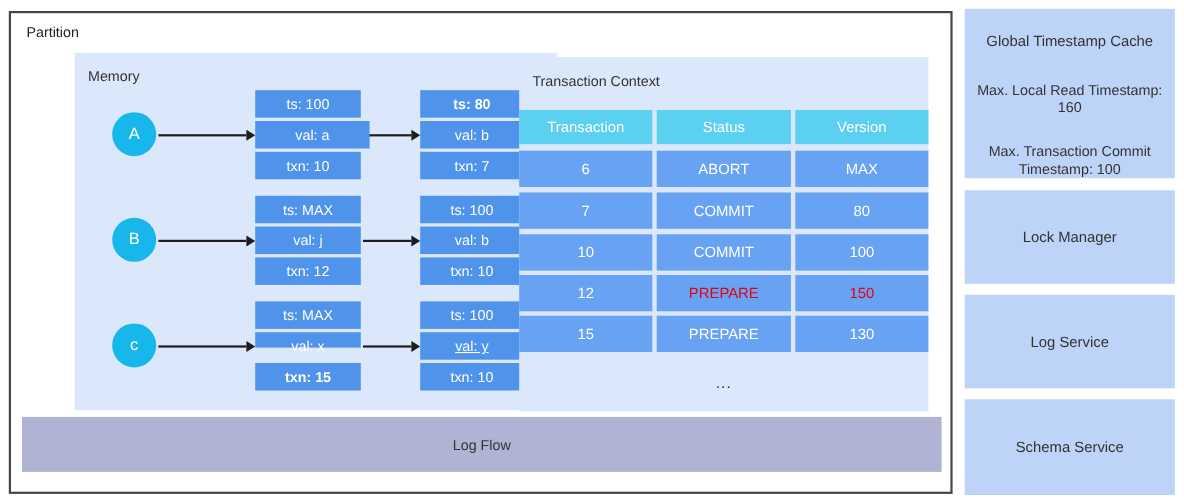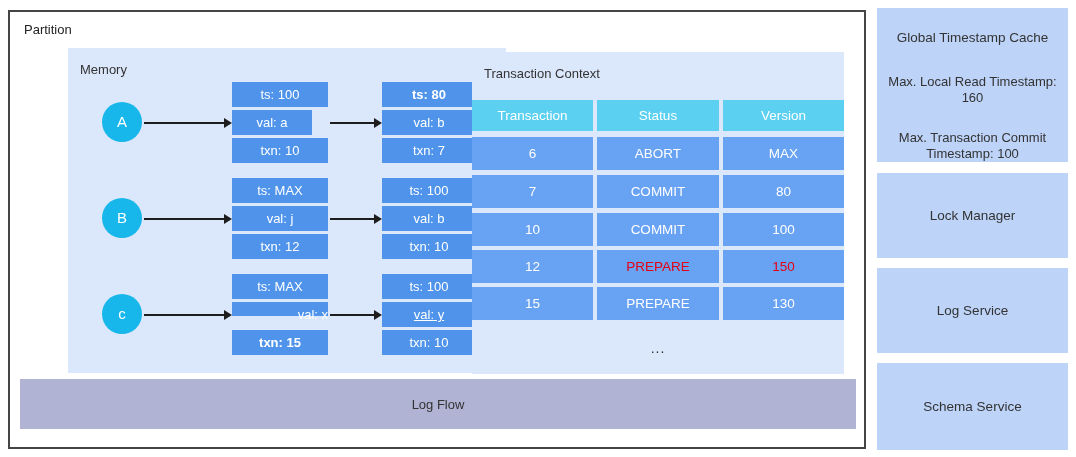--- a/index.html
+++ b/index.html
@@ -88,39 +88,39 @@
   <div class="partition">
     <div class="frame-label">Partition</div>
 
     <div class="memory">
       <div class="panel-label">Memory</div>
       <div class="memory-rows">
           <div class="key-circle" style="left: 34px; top: 54px; width: 40px; height: 40px; position: absolute;">A</div>
           <div class="arrow" style="left: 76px; top: 74px; width: 80px; position: absolute;"></div>
           <div class="arrow" style="left: 262px; top: 74px; width: 44px; position: absolute;"></div>
           <div class="vcell" style="left: 164px; top: 34px; width: 96px; height: 25px; position: absolute;">ts: 100</div>
-          <div class="vcell" style="left: 164px; top: 62px; width: 80px; height: 25px; position: absolute;">val: a</div>
+          <div class="vcell" style="left: 164px; top: 62px; width: 104px; height: 25px; position: absolute;">val: a</div>
           <div class="vcell" style="left: 164px; top: 90px; width: 96px; height: 25px; position: absolute;">txn: 10</div>
           <div class="vcell" style="left: 314px; top: 34px; width: 94px; height: 25px; position: absolute; font-weight: bold;">ts: 80</div>
           <div class="vcell" style="left: 314px; top: 62px; width: 94px; height: 25px; position: absolute;">val: b</div>
           <div class="vcell" style="left: 314px; top: 90px; width: 94px; height: 25px; position: absolute;">txn: 7</div>
           <div class="key-circle" style="left: 34px; top: 150px; width: 40px; height: 40px; position: absolute;">B</div>
           <div class="arrow" style="left: 76px; top: 170px; width: 80px; position: absolute;"></div>
           <div class="arrow" style="left: 262px; top: 170px; width: 44px; position: absolute;"></div>
           <div class="vcell" style="left: 164px; top: 130px; width: 96px; height: 25px; position: absolute;">ts: MAX</div>
           <div class="vcell" style="left: 164px; top: 158px; width: 96px; height: 25px; position: absolute;">val: j</div>
           <div class="vcell" style="left: 164px; top: 186px; width: 96px; height: 25px; position: absolute;">txn: 12</div>
           <div class="vcell" style="left: 314px; top: 130px; width: 94px; height: 25px; position: absolute;">ts: 100</div>
           <div class="vcell" style="left: 314px; top: 158px; width: 94px; height: 25px; position: absolute;">val: b</div>
           <div class="vcell" style="left: 314px; top: 186px; width: 94px; height: 25px; position: absolute;">txn: 10</div>
           <div class="key-circle" style="left: 34px; top: 246px; width: 40px; height: 40px; position: absolute;">c</div>
           <div class="arrow" style="left: 76px; top: 266px; width: 80px; position: absolute;"></div>
           <div class="arrow" style="left: 262px; top: 266px; width: 44px; position: absolute;"></div>
           <div class="vcell" style="left: 164px; top: 226px; width: 96px; height: 25px; position: absolute;">ts: MAX</div>
-          <div class="vcell" style="left: 164px; top: 254px; width: 96px; height: 14px; position: absolute; text-align: right;">val: x</div>
+          <div class="vcell" style="left: 164px; top: 254px; width: 96px; height: 14px; position: absolute;">val: x</div>
           <div class="vcell" style="left: 164px; top: 282px; width: 96px; height: 25px; position: absolute; font-weight: bold;">txn: 15</div>
           <div class="vcell" style="left: 314px; top: 226px; width: 94px; height: 25px; position: absolute;">ts: 100</div>
           <div class="vcell" style="left: 314px; top: 254px; width: 94px; height: 25px; position: absolute; text-decoration: underline;">val: y</div>
           <div class="vcell" style="left: 314px; top: 282px; width: 94px; height: 25px; position: absolute;">txn: 10</div>
         </div>
     </div>
 
     <div class="txn-panel">
       <div class="panel-label">Transaction Context</div>
       <div class="txn-table">

